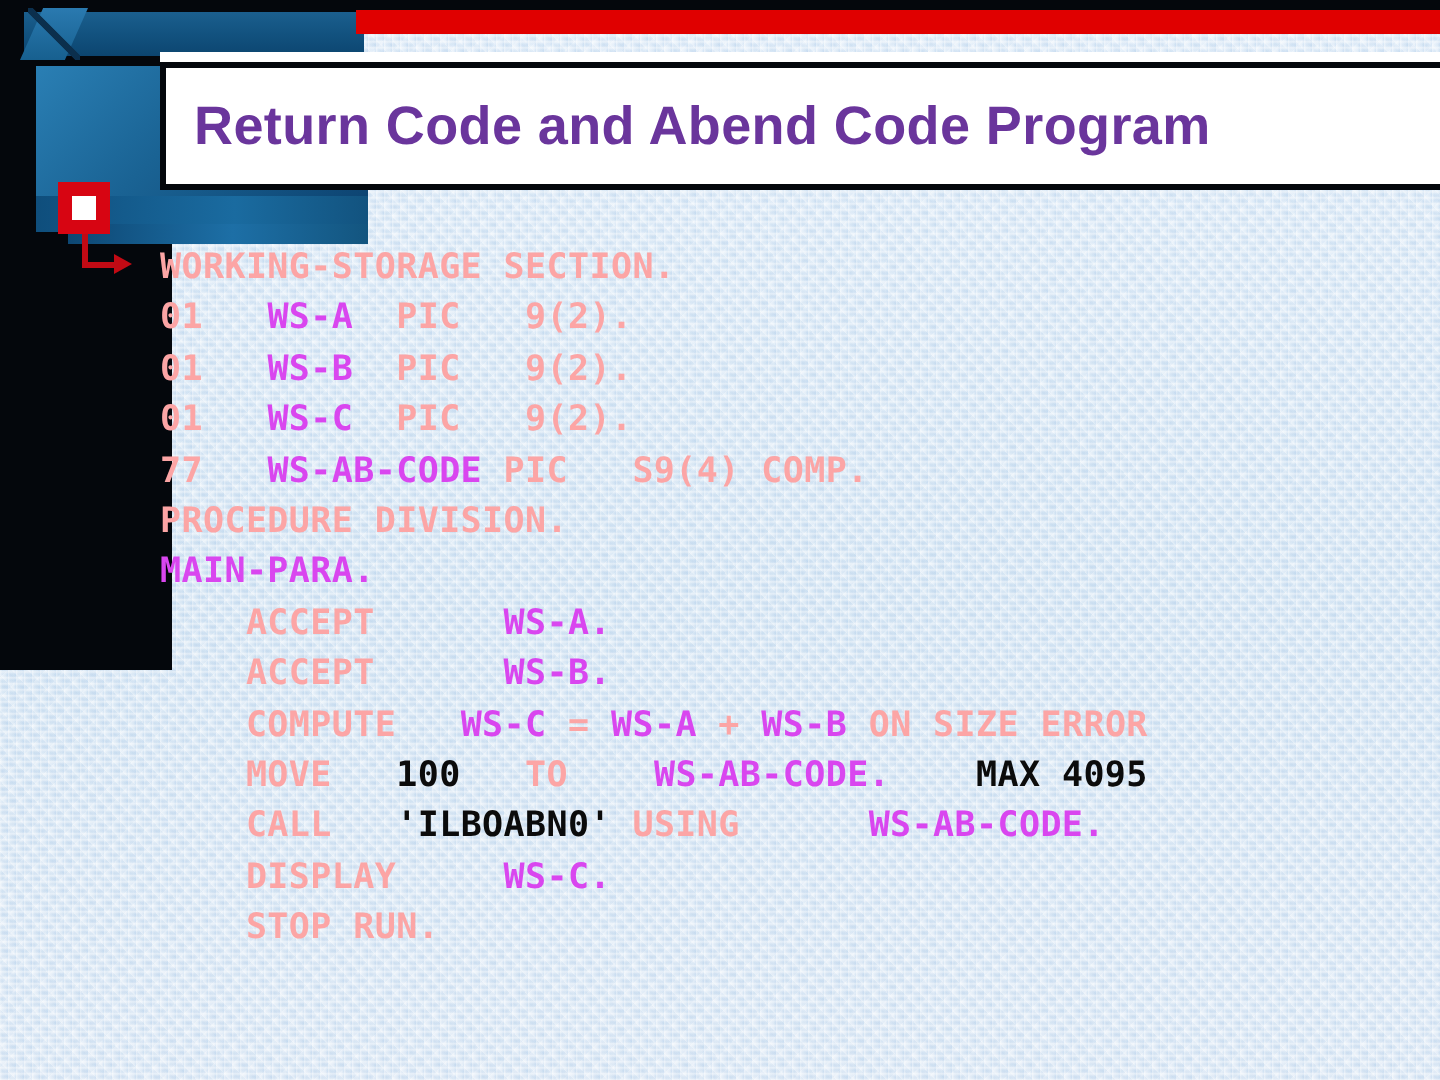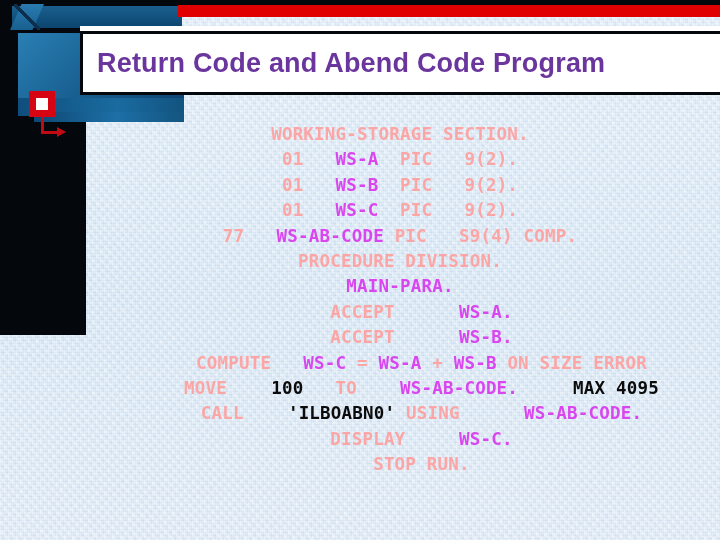--- a/index.html
+++ b/index.html
@@ -7,21 +7,20 @@
     padding: 0;
     background: #000000;
   }
   #slide {
     position: relative;
     width: 720px;
     height: 540px;
     overflow: hidden;
     background: #0a0d12;
     font-family: "Liberation Sans", sans-serif;
-    text-align: center;
   }
 
   
   .paper {
     position: absolute;
     left: 0; top: 0;
     width: 720px; height: 540px;
     background-color: #dde9f6;
     background-image:
       repeating-linear-gradient(0deg,   rgba(255,255,255,0.55) 0px, rgba(255,255,255,0.0) 1px, rgba(255,255,255,0.0) 2px, rgba(255,255,255,0.45) 3px),
@@ -187,21 +186,21 @@
     font-family: "DejaVu Sans Mono", "Liberation Mono", monospace;
     font-size: 17.5px;
     font-weight: bold;
     line-height: 25.4px;
     letter-spacing: 0.2px;
     white-space: pre;
   }
   .code-line { height: 25.4px; }
   .tk-key { color: #fca5a5; }
   .tk-id  { color: #d946ef; }
-  .tk-lit { color: #0b0b0b; margin-left: 12px; }
+  .tk-lit { color: #0b0b0b; }
 </style>
 </head>
 <body>
 
 <div id="slide">
 
   <div class="paper"></div>
 
   <div class="dark-left-top"></div>
   <div class="dark-band-mid"></div>

